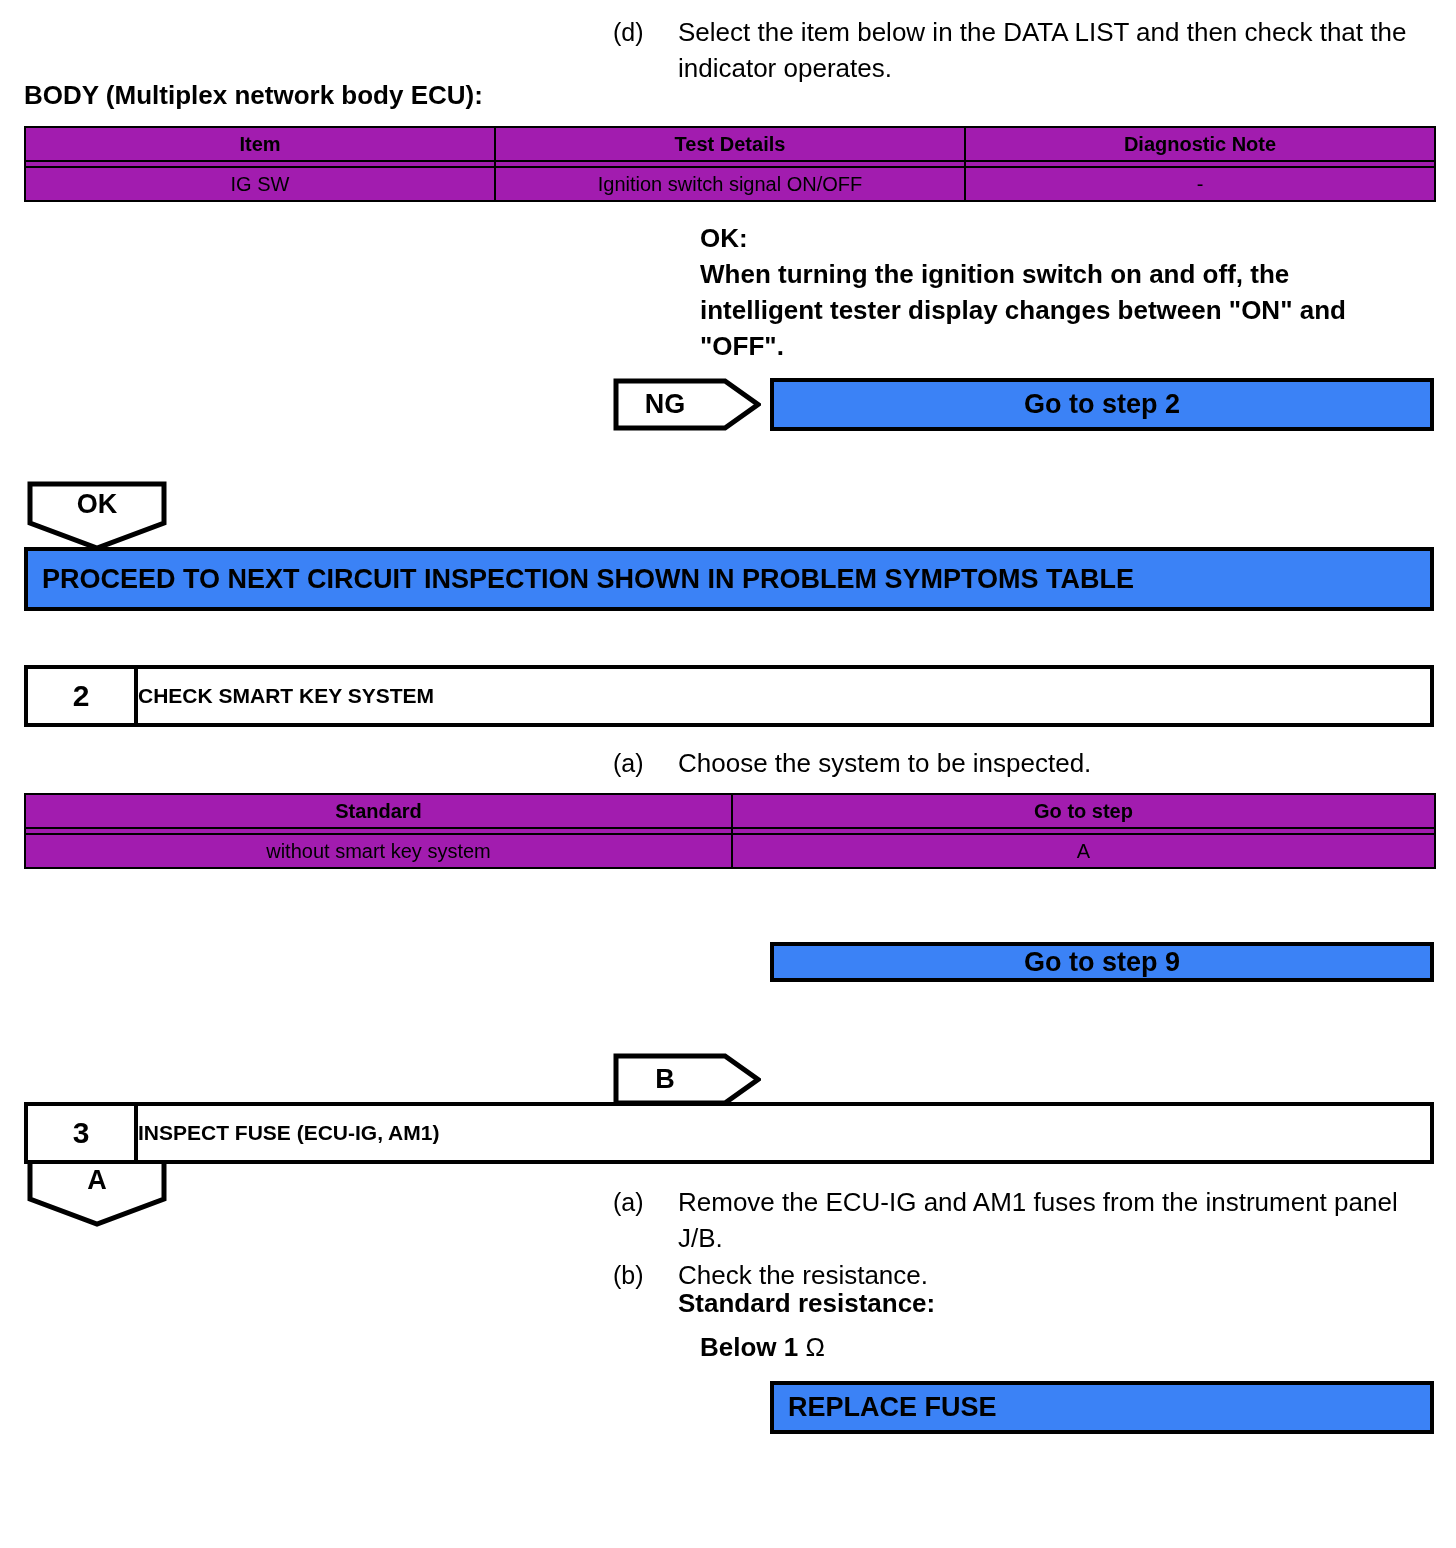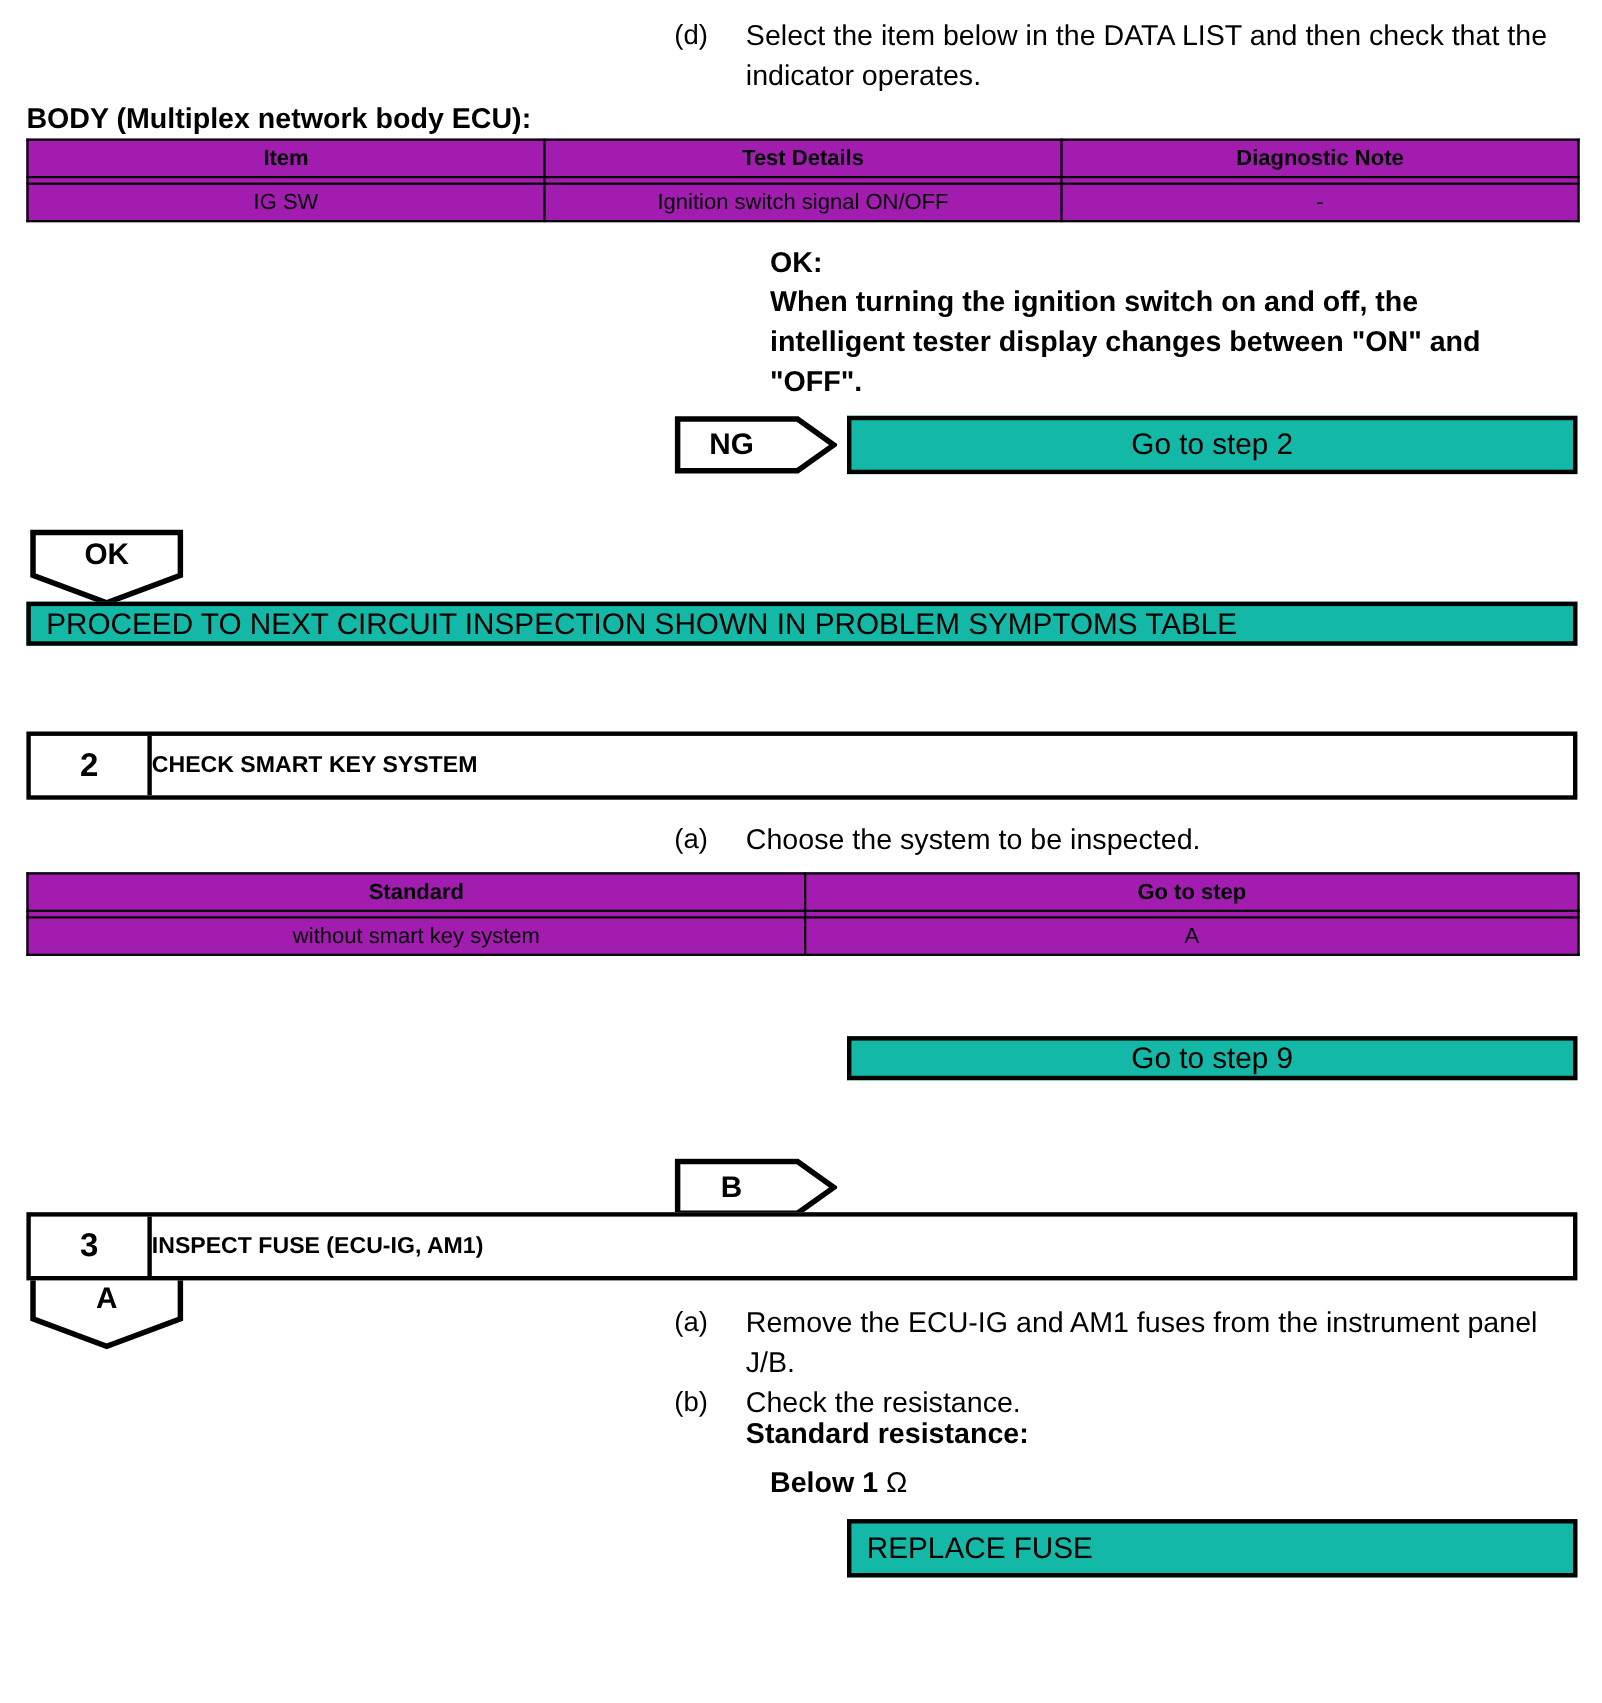--- a/index.html
+++ b/index.html
@@ -57,26 +57,26 @@
     border-top: 0;
     border-bottom: 2px solid #000;
     padding: 0;
     line-height: 0;
     font-size: 0;
   }
 
   
   .resultbox {
     border: 4px solid #000;
-    background: #14b8a6;
+    background: #3b82f6;
     box-sizing: border-box;
     display: flex;
     align-items: center;
     font-size: 27px;
-    font-weight: normal;
+    font-weight: bold;
   }
   .resultbox.center { justify-content: center; }
   .resultbox.left { justify-content: flex-start; padding-left: 14px; }
 
   
   .stepbox {
     border: 4px solid #000;
     background: #fff;
     box-sizing: border-box;
     display: flex;
@@ -136,21 +136,21 @@
     font-weight: bold;
   }
   .omega { font-weight: normal; }
 </style>
 </head>
 <body>
 
 <div class="abs marker" style="left:613px; top:14px;">(d)</div>
 <div class="abs instr" style="left:678px; top:14px; width:755px;">Select the item below in the DATA LIST and then check that the indicator operates.</div>
 
-<div class="abs heading" style="left:24px; top:92px;">BODY (Multiplex network body ECU):</div>
+<div class="abs heading" style="left:24px; top:80px;">BODY (Multiplex network body ECU):</div>
 
 <table class="dt" style="position:absolute; left:24px; top:126px; width:1410px;">
   <colgroup>
       <col style="width:470px">
       <col style="width:470px">
       <col style="width:470px">
     </colgroup>
   <tbody>
     <tr class="hdrow">
       <td class="hd" style="height:32px">Item</td>
@@ -181,21 +181,21 @@
 </div>
 <div class="abs resultbox center" style="left:770px; top:378px; width:664px; height:53px;">Go to step 2</div>
 
 <div class="abs darrow" style="left:27px; top:440px;">
   <svg width="140" height="70" viewBox="0 0 140 70">
     <polygon points="3,3 137,3 137,42 70,67 3,42" fill="#ffffff" stroke="#000000" stroke-width="5"></polygon>
   </svg>
   <span class="lbl">OK</span>
 </div>
 
-<div class="abs resultbox left" style="left:24px; top:547px; width:1410px; height:40px;">PROCEED TO NEXT CIRCUIT INSPECTION SHOWN IN PROBLEM SYMPTOMS TABLE</div>
+<div class="abs resultbox left" style="left:24px; top:547px; width:1410px; height:64px;">PROCEED TO NEXT CIRCUIT INSPECTION SHOWN IN PROBLEM SYMPTOMS TABLE</div>
 
 <div class="abs stepbox" style="left:24px; top:665px; width:1410px; height:62px;">
   <div class="stepnum">2</div>
   <div class="steptitle">CHECK SMART KEY SYSTEM</div>
 </div>
 
 <div class="abs marker" style="left:613px; top:745px;">(a)</div>
 <div class="abs instr" style="left:678px; top:745px; width:755px;">Choose the system to be inspected.</div>
 
 <table class="dt" style="position:absolute; left:24px; top:793px; width:1410px;">

